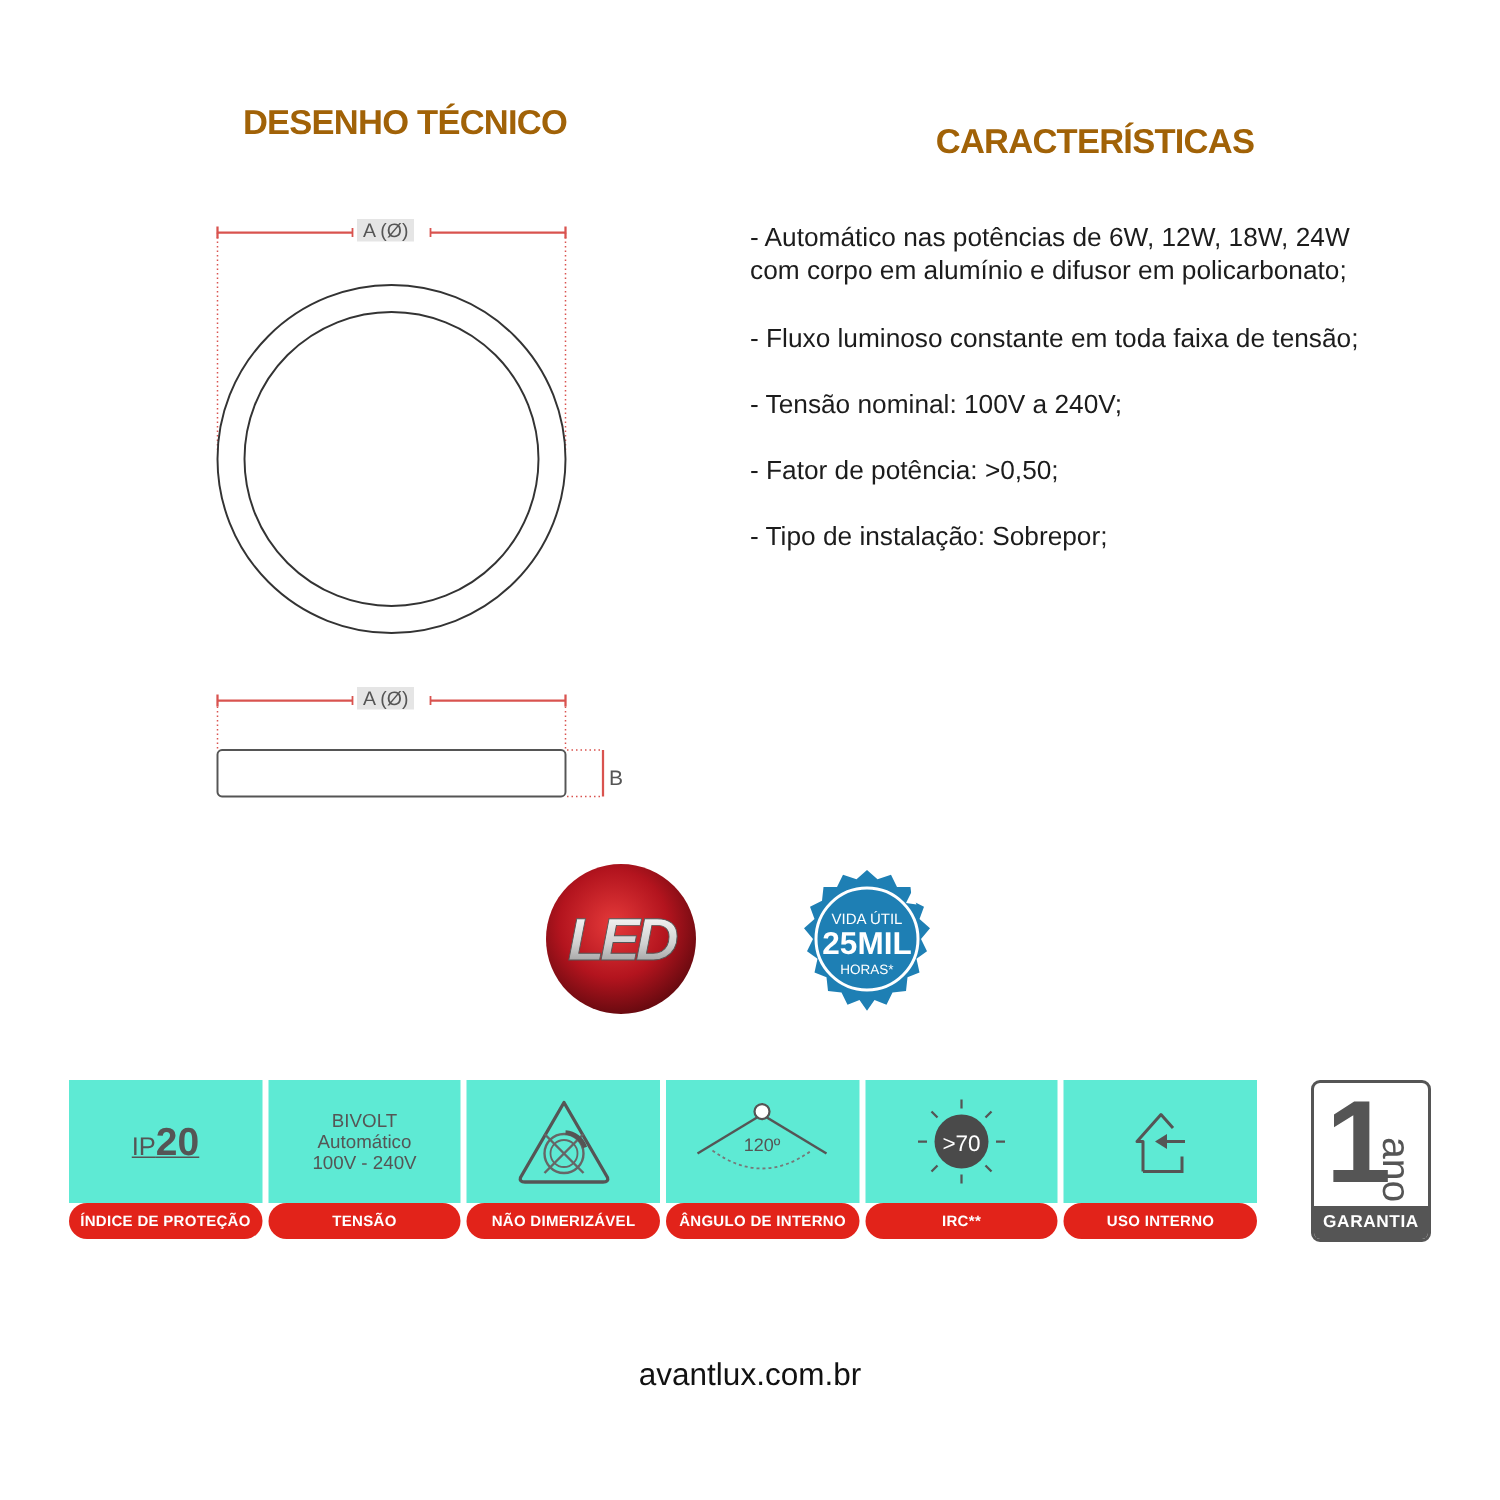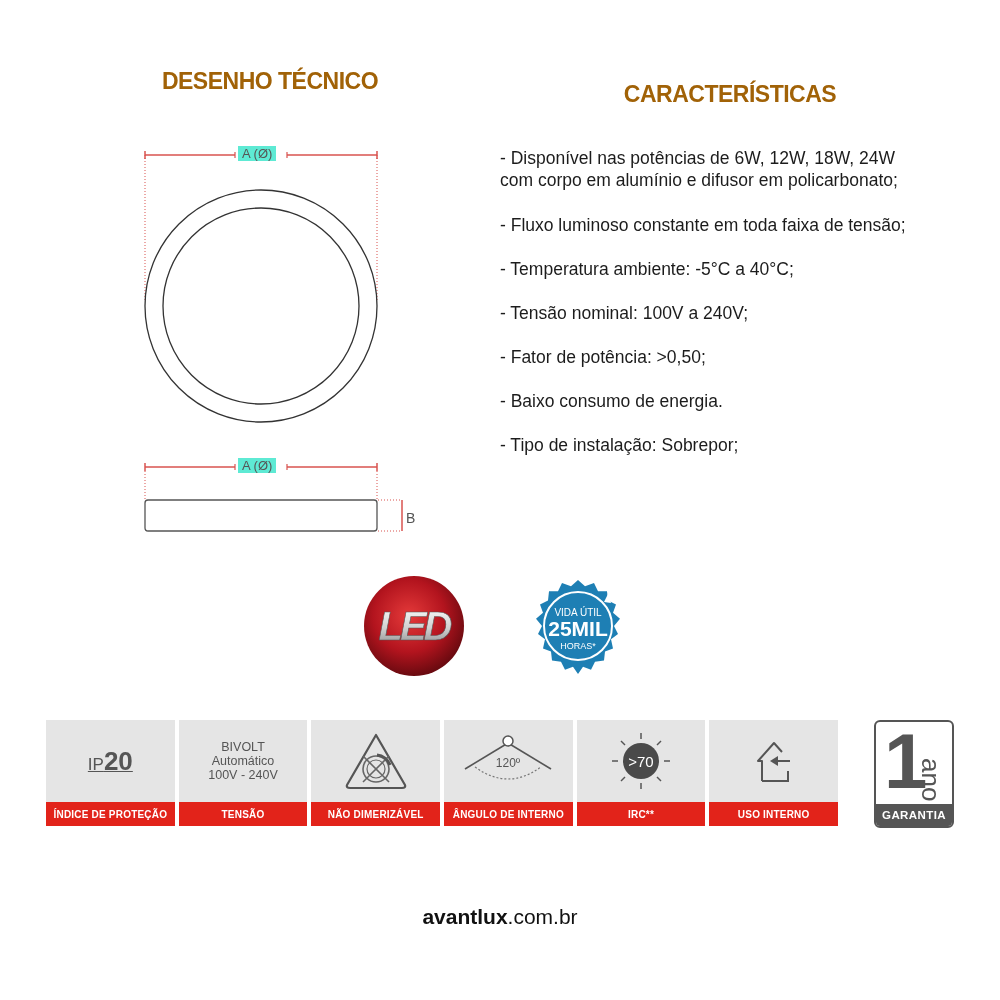--- a/index.html
+++ b/index.html
@@ -8,42 +8,42 @@
   .abs { position:absolute; }
   .section-title { color:#a16207; font-weight:bold; font-size:23px; letter-spacing:-0.5px;
                    white-space:nowrap; text-align:center; }
   #title-left { left:140px; top:68px; width:260px; }
   #title-right { left:580px; top:81px; width:300px; }
 
   .features { left:500px; top:147px; width:480px; font-size:17.5px; line-height:22px; color:#1c1c1c; }
   .features .item { margin-bottom:22px; }
   .features .item:first-child { margin-bottom:23px; }
 
-  .dim-label { font-size:13px; color:#555; background:#5eead4; padding:0 4px; }
+  .dim-label { font-size:13px; color:#555; background:#e5e5e5; padding:0 4px; }
 
   .cards { left:46px; top:720px; width:792px; height:106px; display:flex; gap:4px; }
   .card { width:129px; height:106px; display:flex; flex-direction:column; }
-  .card .face { height:82px; background:#e5e5e5; display:flex; align-items:center; justify-content:center;
+  .card .face { height:82px; background:#5eead4; display:flex; align-items:center; justify-content:center;
                 flex-direction:column; position:relative; }
   .card .band { height:24px; background:#e2231a; color:#fff; font-size:10px; font-weight:bold;
                 display:flex; align-items:center; justify-content:center; letter-spacing:0.2px;
-                font-family:"Liberation Sans Narrow","Liberation Sans", sans-serif; transform-origin:center; }
+                font-family:"Liberation Sans Narrow","Liberation Sans", sans-serif; transform-origin:center;border-radius:12px; }
   .ip { font-size:17px; color:#555;text-decoration:underline; }
   .ip b { font-size:26px; color:#555; }
   .bivolt { text-align:center; font-size:12.5px; color:#555; line-height:14px; }
 
   .badge-garantia { left:874px; top:720px; width:80px; height:108px; border:2px solid #555; border-radius:6px;
                     box-sizing:border-box; background:#fff; overflow:hidden; }
   .badge-garantia .num { position:absolute; left:8px; top:-6px; font-size:78px; font-weight:bold; color:#555; line-height:90px; }
   .badge-garantia .ano { position:absolute; left:42px; top:36px; font-size:26px; color:#555; transform:rotate(90deg); transform-origin:left top; }
   .badge-garantia .gar { position:absolute; left:0; bottom:0; width:100%; height:22px; background:#555; color:#fff;
                          font-size:11.5px; font-weight:bold; text-align:center; line-height:22px; letter-spacing:0.4px; }
 
   .footer-url { left:0; top:905px; width:1000px; text-align:center; font-size:21px; color:#111; }
-  .footer-url b { font-weight:bold; }
+  .footer-url b { font-weight:normal; }
 </style>
 </head>
 <body>
 
 <div id="title-left" class="abs section-title">DESENHO TÉCNICO</div>
 <div id="title-right" class="abs section-title">CARACTERÍSTICAS</div>
 
 <div class="abs" style="left:140px;top:140px;width:250px;height:290px;">
   <svg width="250" height="290" viewBox="0 0 250 290">
     <line x1="5" y1="15" x2="5" y2="160" stroke="#d9534f" stroke-width="1" stroke-dasharray="1,2"></line>
@@ -74,37 +74,31 @@
     <line x1="238" y1="42" x2="262" y2="42" stroke="#d9534f" stroke-width="1" stroke-dasharray="1,2"></line>
     <line x1="238" y1="73" x2="262" y2="73" stroke="#d9534f" stroke-width="1" stroke-dasharray="1,2"></line>
     <line x1="262" y1="42" x2="262" y2="73" stroke="#d9534f" stroke-width="1.5"></line>
   </svg>
 </div>
 <div class="abs dim-label" style="left:238px;top:458px;">A (Ø)</div>
 <div class="abs" style="left:406px;top:510px;font-size:14px;color:#555;">B</div>
 
 <div class="abs features">
   <div class="item">
-    <div>- Disponível nas potências de 6W, 12W, 18W, 24W</div>
+    <div>- Automático nas potências de 6W, 12W, 18W, 24W</div>
     <div>com corpo em alumínio e difusor em policarbonato;</div>
   </div>
   <div class="item">
       <div>- Fluxo luminoso constante em toda faixa de tensão;</div>
     </div>
   <div class="item">
-      <div>- Temperatura ambiente: -5°C a 40°C;</div>
-    </div>
-  <div class="item">
       <div>- Tensão nominal: 100V a 240V;</div>
     </div>
   <div class="item">
       <div>- Fator de potência: &gt;0,50;</div>
-    </div>
-  <div class="item">
-      <div>- Baixo consumo de energia.</div>
     </div>
   <div class="item">
       <div>- Tipo de instalação: Sobrepor;</div>
     </div>
 </div>
 
 <div class="abs" style="left:362px;top:574px;width:104px;height:104px;">
   <svg width="104" height="104" viewBox="0 0 104 104">
     <defs>
       <radialGradient id="ledg" cx="45%" cy="40%" r="60%">

